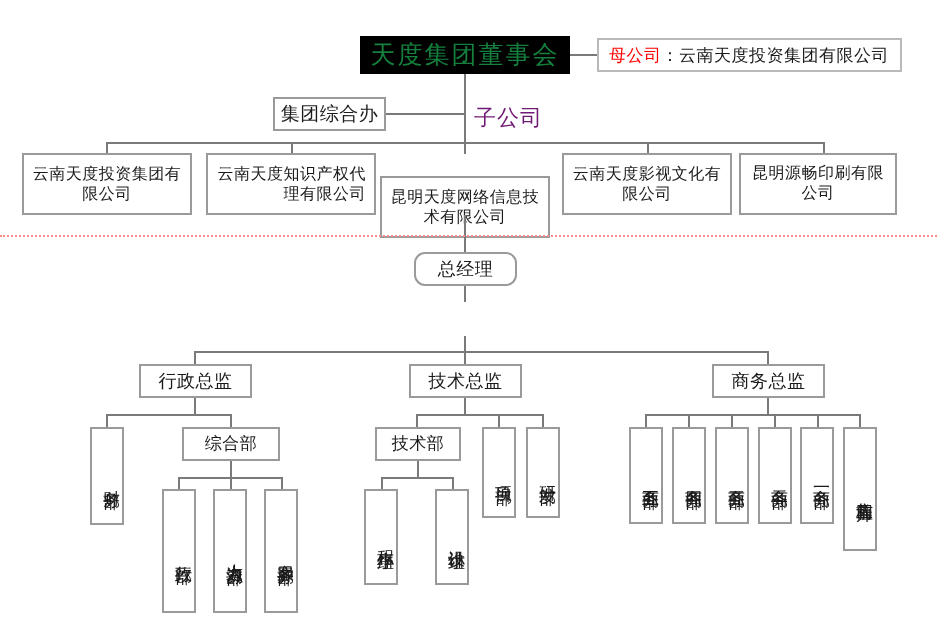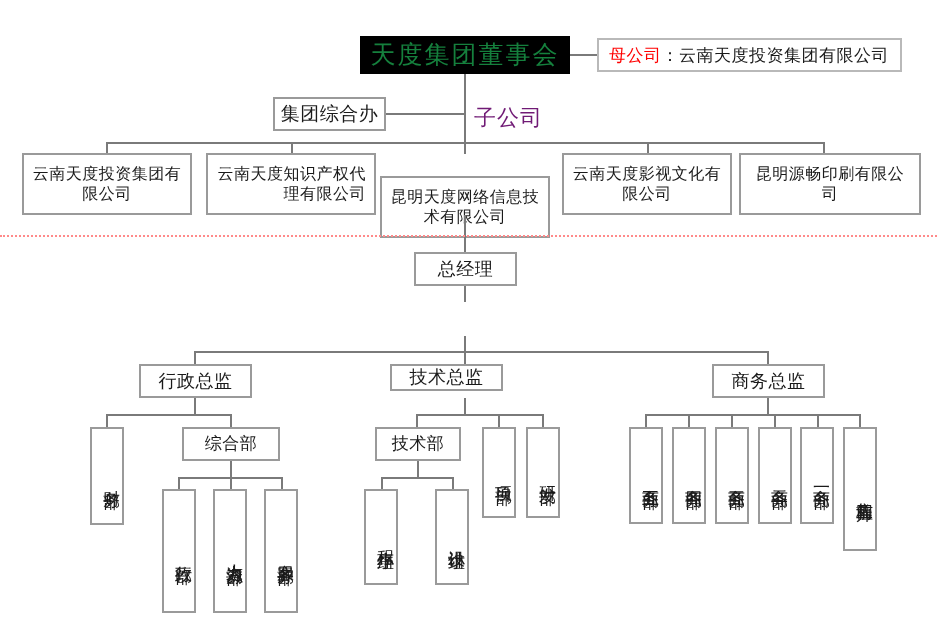--- a/index.html
+++ b/index.html
@@ -98,38 +98,38 @@
   <div class="ln v" style="left:106px;top:142px;height:12px;"></div>
   <div class="ln v" style="left:291px;top:142px;height:12px;"></div>
   <div class="ln v" style="left:464px;top:142px;height:12px;"></div>
   <div class="ln v" style="left:647px;top:142px;height:12px;"></div>
   <div class="ln v" style="left:823px;top:142px;height:12px;"></div>
 
   <div class="box sub" style="left:22px;top:153px;width:170px;height:62px;padding:0 8px;">云南天度投资集团有限公司</div>
   <div class="box sub" style="left:206px;top:153px;width:170px;height:62px;padding:0 8px;text-align:right;">云南天度知识产权代理有限公司</div>
   <div class="box sub" style="left:380px;top:153px;width:170px;height:62px;padding:12px 8px;margin-top:23px;">昆明天度网络信息技术有限公司</div>
   <div class="box sub" style="left:562px;top:153px;width:170px;height:62px;padding:0 8px;">云南天度影视文化有限公司</div>
-  <div class="box sub" style="left:739px;top:153px;width:182px;height:62px;padding:0 8px;">昆明源畅印刷有限公司</div>
+  <div class="box sub" style="left:739px;top:153px;width:158px;height:62px;padding:0 8px;font-family:Liberation Mono, monospace;">昆明源畅印刷有限公司</div>
 
   <div class="ln v" style="left:464px;top:215px;height:38px;"></div>
 
   <div class="divider" style="top:235px;"></div>
 
-  <div class="box mgr" style="left:414px;top:252px;width:103px;height:34px;">总经理</div>
+  <div class="box mgr" style="left:414px;top:252px;width:103px;height:34px;border-radius:11px;">总经理</div>
   <div class="ln v" style="left:464px;top:286px;height:16px;"></div>
 
   <div class="ln v" style="left:464px;top:336px;height:16px;"></div>
 
   <div class="ln h" style="left:194px;top:351px;width:575px;"></div>
   <div class="ln v" style="left:194px;top:351px;height:14px;"></div>
   <div class="ln v" style="left:464px;top:351px;height:14px;"></div>
   <div class="ln v" style="left:767px;top:351px;height:14px;"></div>
 
   <div class="box mgr" style="left:139px;top:364px;width:113px;height:34px;">行政总监</div>
-  <div class="box mgr" style="left:390px;top:364px;width:113px;height:27px;">技术总监</div>
+  <div class="box mgr" style="left:409px;top:364px;width:113px;height:34px;">技术总监</div>
   <div class="box mgr" style="left:712px;top:364px;width:113px;height:34px;">商务总监</div>
 
   <div class="ln v" style="left:194px;top:398px;height:17px;"></div>
   <div class="ln h" style="left:106px;top:414px;width:126px;"></div>
   <div class="ln v" style="left:106px;top:414px;height:14px;"></div>
   <div class="ln v" style="left:230px;top:414px;height:14px;"></div>
 
   <div class="box vert" style="left:90px;top:427px;width:34px;height:98px;">财务部</div>
 
   <div class="box dept" style="left:182px;top:427px;width:98px;height:34px;">综合部</div>

